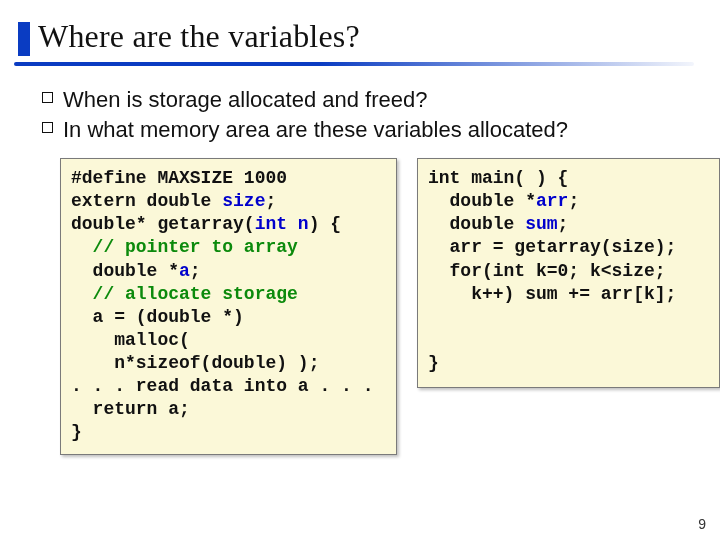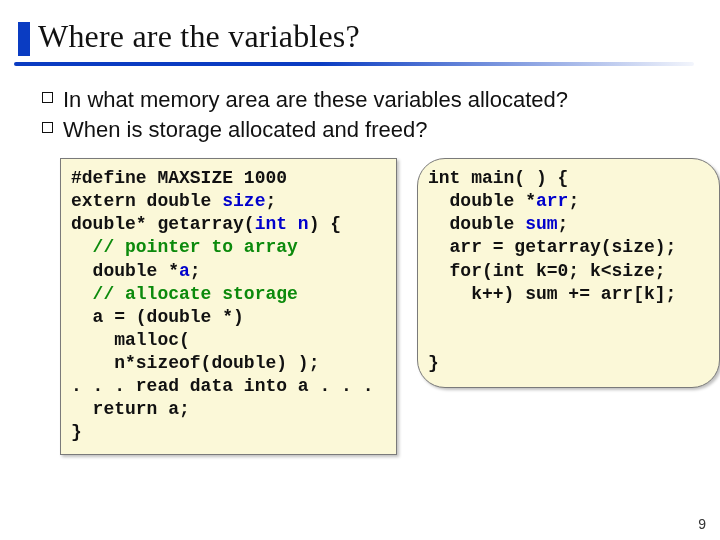--- a/index.html
+++ b/index.html
@@ -66,21 +66,21 @@
     box-shadow: 2px 2px 3px rgba(0,0,0,0.25);
     padding: 8px 10px 10px 10px;
     font-family: "Courier New", Courier, monospace;
     font-size: 18px;
     line-height: 1.28;
     font-weight: bold;
     white-space: pre;
     color: #111;
   }
   .code-left { width: 338px; }
-  .code-right { width: 304px; min-height: 230px; border-radius: 28px; }
+  .code-right { width: 304px; min-height: 230px; }
   .kw { color: #0000cc; }
   .cm { color: #0c8a0c; }
   .page-num {
     position: absolute;
     right: 14px;
     bottom: 8px;
     font-size: 14px;
     color: #333;
   }
 </style>
@@ -89,25 +89,25 @@
 
 <div class="title-wrap">
   <div class="title-accent"></div>
   <div class="title">Where are the variables?</div>
   <div class="title-underline"></div>
 </div>
 
 <div class="bullets">
   <div class="bullet-row">
     <span class="bullet-mark"></span>
-    <span>In what memory area are these variables allocated?</span>
+    <span>When is storage allocated and freed?</span>
   </div>
   <div class="bullet-row">
     <span class="bullet-mark"></span>
-    <span>When is storage allocated and freed?</span>
+    <span>In what memory area are these variables allocated?</span>
   </div>
 </div>
 
 <div class="code-row">
   <div class="code-box code-left"><span>#define MAXSIZE 1000</span>
 <span><span>extern double </span><span class="kw">size</span><span>;</span></span>
 <span><span>double* getarray(</span><span class="kw">int n</span><span>) {</span></span>
 <span class="cm">  // pointer to array</span>
 <span><span>  double *</span><span class="kw">a</span><span>;</span></span>
 <span class="cm">  // allocate storage</span>

